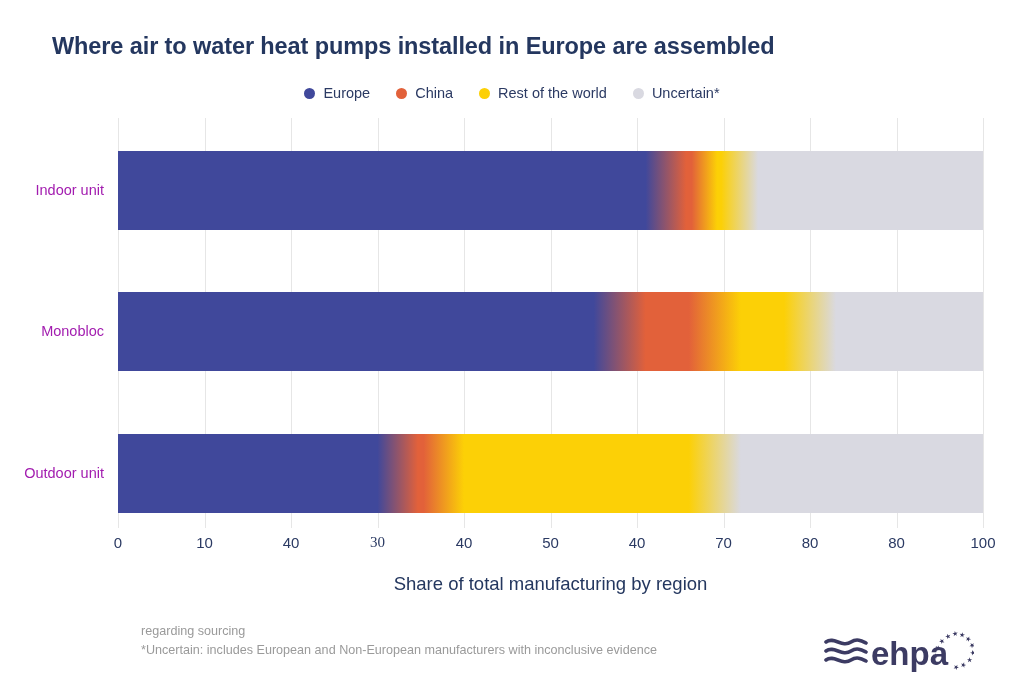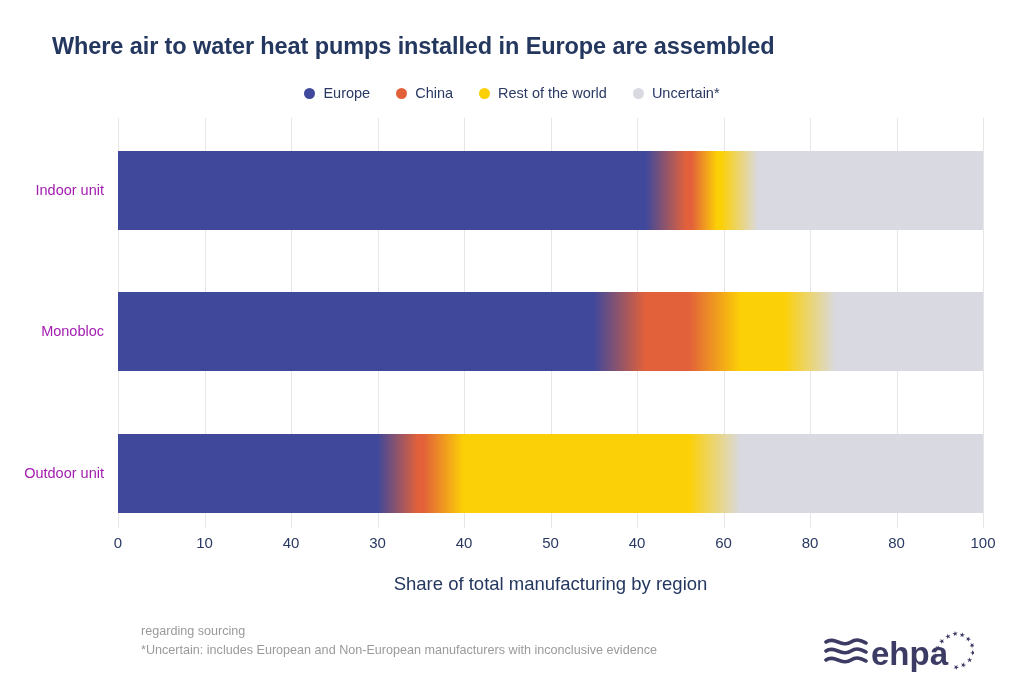--- a/index.html
+++ b/index.html
@@ -212,25 +212,25 @@
         <div class="bar" style="top: 33px; height: 79px; background: linear-gradient(to right, rgb(64, 72, 155) 0%, rgb(64, 72, 155) 61%, rgb(226, 97, 58) 65.68%, rgb(226, 97, 58) 66.32%, rgb(252, 208, 6) 69.26%, rgb(252, 208, 6) 69.74%, rgb(217, 217, 225) 74%, rgb(217, 217, 225) 100%);"></div>
         <div class="bar" style="top: 174px; height: 79px; background: linear-gradient(to right, rgb(64, 72, 155) 0%, rgb(64, 72, 155) 55%, rgb(226, 97, 58) 61%, rgb(226, 97, 58) 66%, rgb(252, 208, 6) 72%, rgb(252, 208, 6) 77%, rgb(217, 217, 225) 83%, rgb(217, 217, 225) 100%);"></div>
         <div class="bar" style="top: 316px; height: 79px; background: linear-gradient(to right, rgb(64, 72, 155) 0%, rgb(64, 72, 155) 30%, rgb(226, 97, 58) 34.68%, rgb(226, 97, 58) 35.32%, rgb(252, 208, 6) 40%, rgb(252, 208, 6) 66%, rgb(217, 217, 225) 72%, rgb(217, 217, 225) 100%);"></div>
       </div>
   </div>
 
   <div class="xticks" id="xticks">
       <div class="xtick-label" style="left: 0px;">0</div>
       <div class="xtick-label" style="left: 86.5px;">10</div>
       <div class="xtick-label" style="left: 173px;">40</div>
-      <div class="xtick-label" style="left: 259.5px;">30</div>
+      <div class="xtick-label" style="left: 259.5px; font-family: Liberation Serif, serif;">30</div>
       <div class="xtick-label" style="left: 346px;">40</div>
       <div class="xtick-label" style="left: 432.5px;">50</div>
       <div class="xtick-label" style="left: 519px;">40</div>
-      <div class="xtick-label" style="left: 605.5px;">60</div>
+      <div class="xtick-label" style="left: 605.5px;">70</div>
       <div class="xtick-label" style="left: 692px;">80</div>
       <div class="xtick-label" style="left: 778.5px;">80</div>
       <div class="xtick-label" style="left: 865px;">100</div>
     </div>
 
   <div class="x-axis-title">Share of total manufacturing by region</div>
 
   <div class="footer-note">
     <div class="indent">regarding sourcing</div>
     <div class="indent">*Uncertain: includes European and Non-European manufacturers with inconclusive evidence</div>

